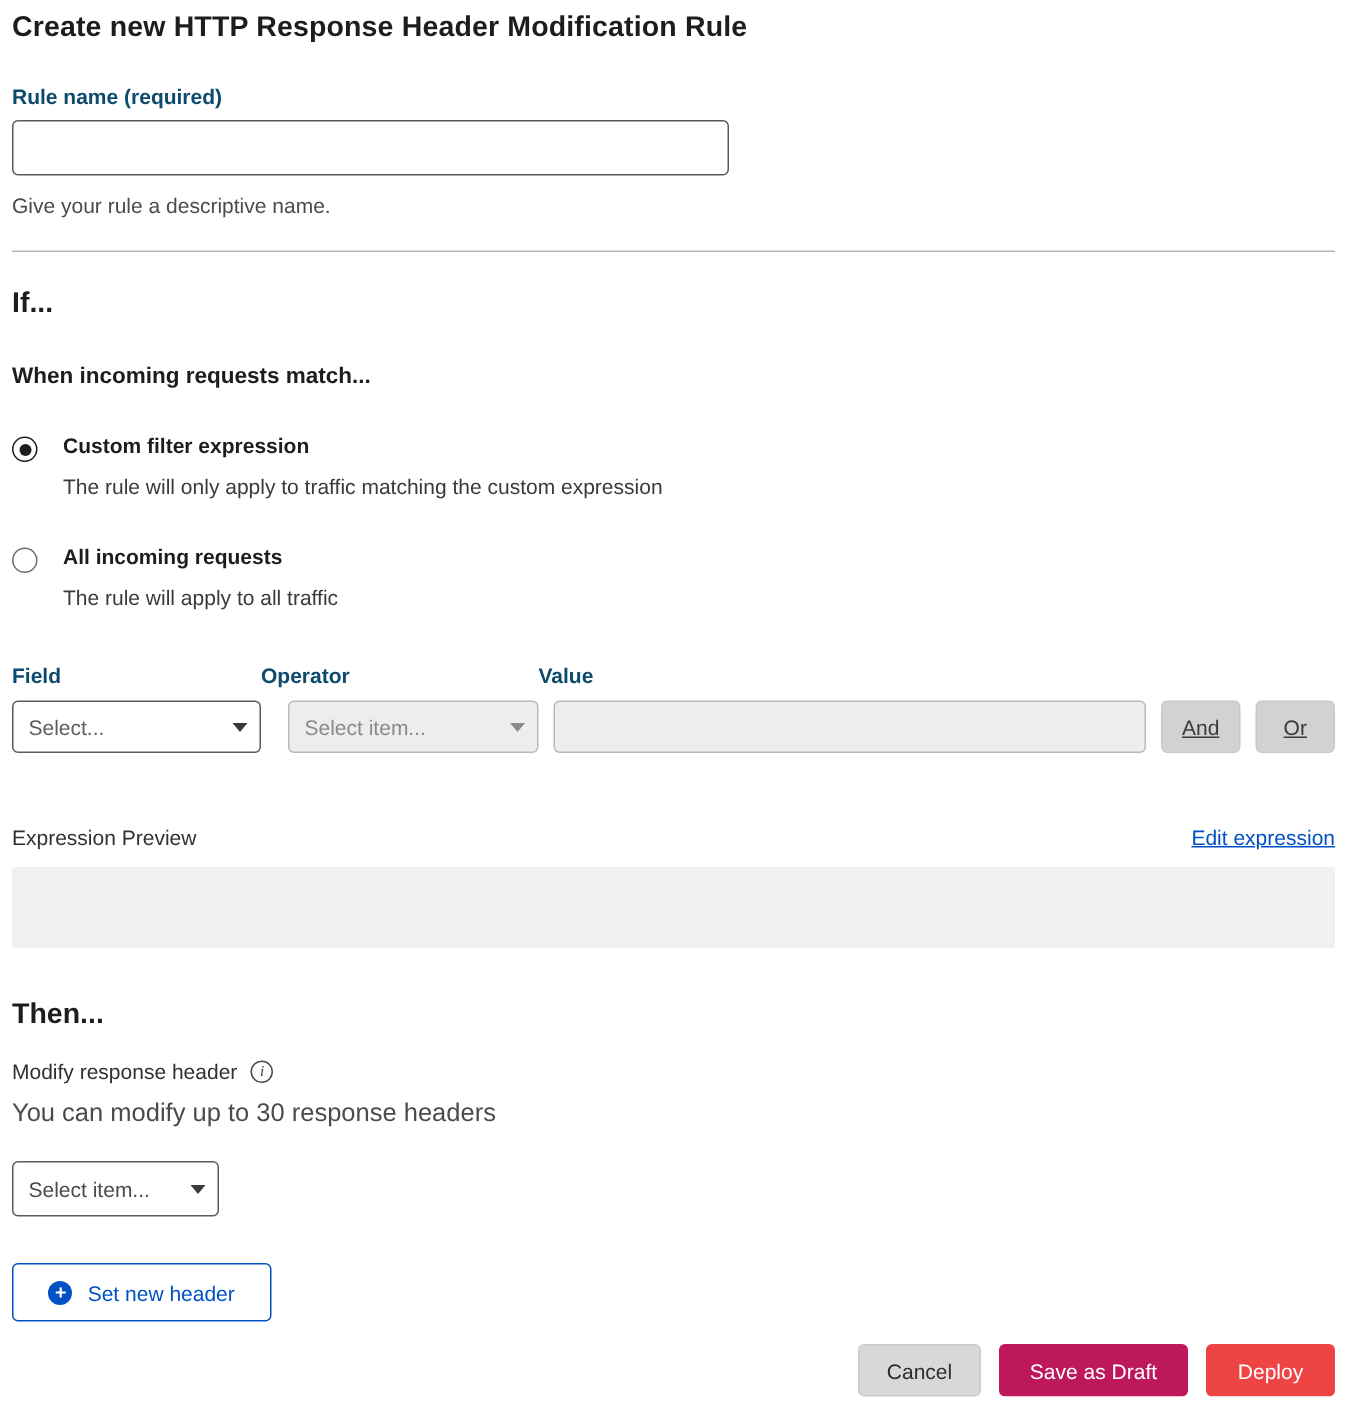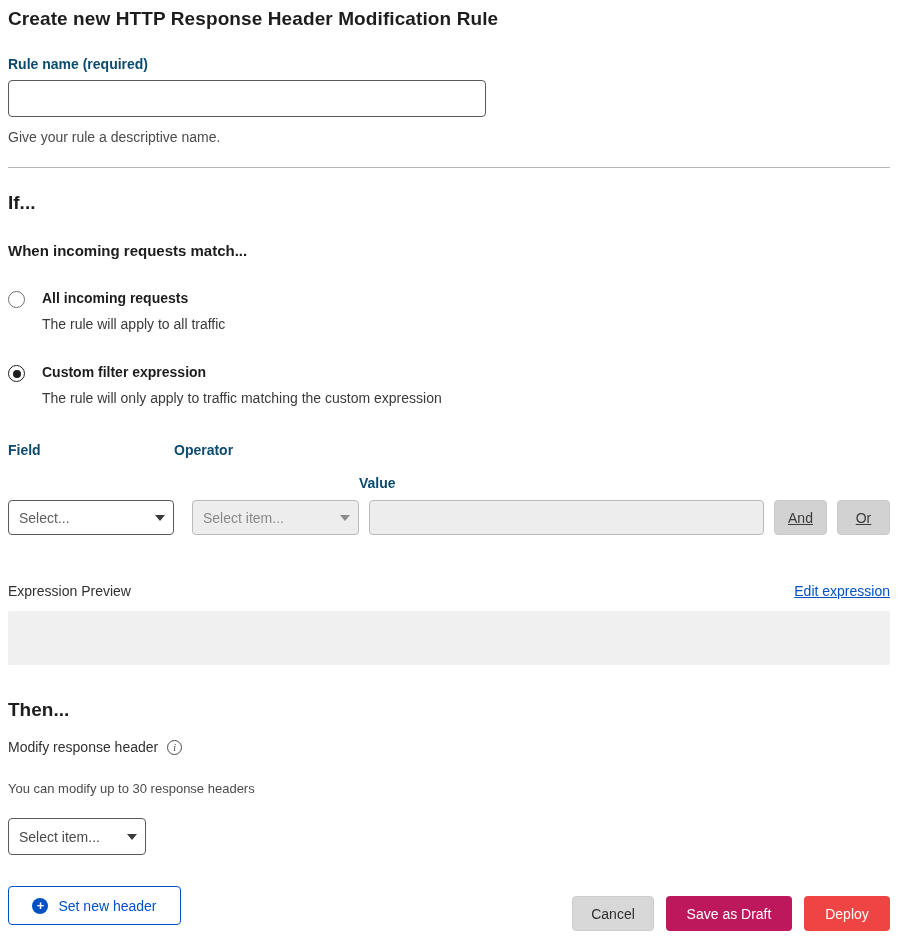--- a/index.html
+++ b/index.html
@@ -122,21 +122,20 @@
     height: 35px;
     border: 1px solid #5a5a5a;
     border-radius: 4px;
     background: #fff;
     display: flex;
     align-items: center;
     padding: 0 8px 0 10px;
     font-size: 14px;
     color: #5e5e5e;
     position: relative;
-    margin-top: 33px;
   }
   .select .sel-text { flex: 1; }
   .caret {
     width: 0; height: 0;
     border-left: 5px solid transparent;
     border-right: 5px solid transparent;
     border-top: 6px solid #3a3a3a;
     margin-left: 8px;
   }
   .select.disabled {
@@ -211,23 +210,23 @@
     margin-left: 9px;
     font-size: 10px;
     line-height: 13px;
     text-align: center;
     color: #3a3a3a;
     font-family: "Liberation Serif", serif;
     font-style: italic;
     cursor: pointer;
   }
   .modify-help {
-    font-size: 13px;
+    font-size: 17px;
     color: #4b4b4b;
-    margin-top: 26px;
+    margin-top: 10px;
   }
   .header-select {
     width: 138px;
     margin-top: 22px;
     height: 37px;
     color: #4a4a4a;
   }
   .set-header-btn {
     margin-top: 31px;
     width: 173px;
@@ -301,32 +300,32 @@
     <input class="text-input" type="text" value="" placeholder="" style="">
     <div class="helper">Give your rule a descriptive name.</div>
   </div>
 
   <hr class="divider">
 
   <h2 class="section-head">If...</h2>
   <h3 class="subsection-head">When incoming requests match...</h3>
 
   <div class="radio-row">
+    <span class="radio checked"></span>
+    <span class="radio-texts">
+      <span class="radio-title">Custom filter expression</span>
+      <div class="radio-desc">The rule will only apply to traffic matching the custom expression</div>
+    </span>
+  </div>
+
+  <div class="radio-row">
     <span class="radio"></span>
     <span class="radio-texts">
       <span class="radio-title">All incoming requests</span>
       <div class="radio-desc">The rule will apply to all traffic</div>
-    </span>
-  </div>
-
-  <div class="radio-row">
-    <span class="radio checked"></span>
-    <span class="radio-texts">
-      <span class="radio-title">Custom filter expression</span>
-      <div class="radio-desc">The rule will only apply to traffic matching the custom expression</div>
     </span>
   </div>
 
   <div class="expr-row">
     <div class="col">
       <span class="field-label">Field</span>
       <div class="select field-select">
         <span class="sel-text">Select...</span>
         <span class="caret"></span>
       </div>

